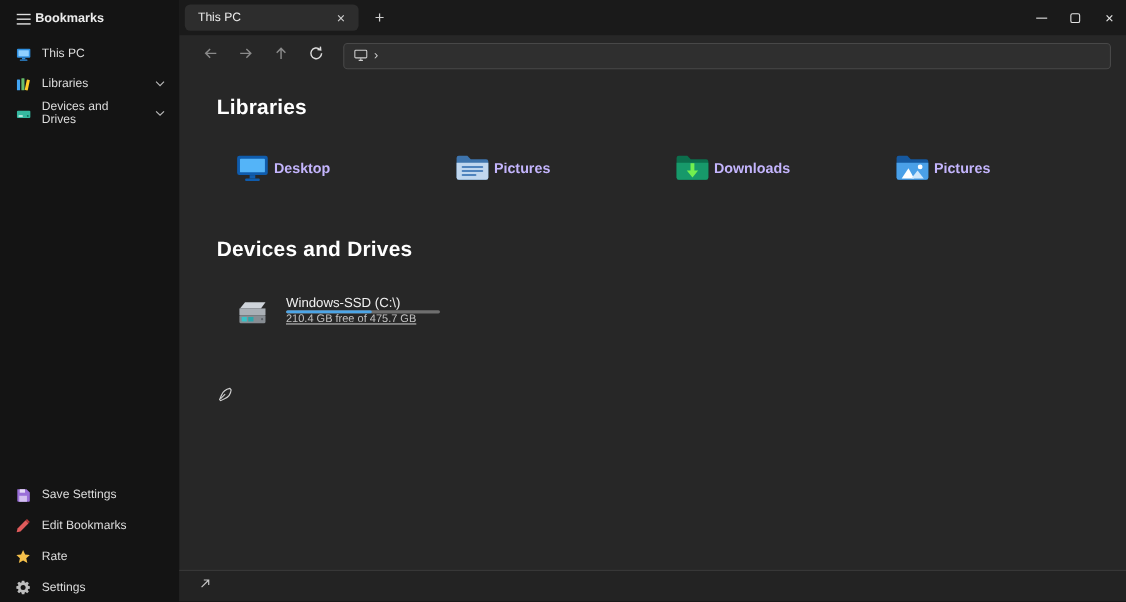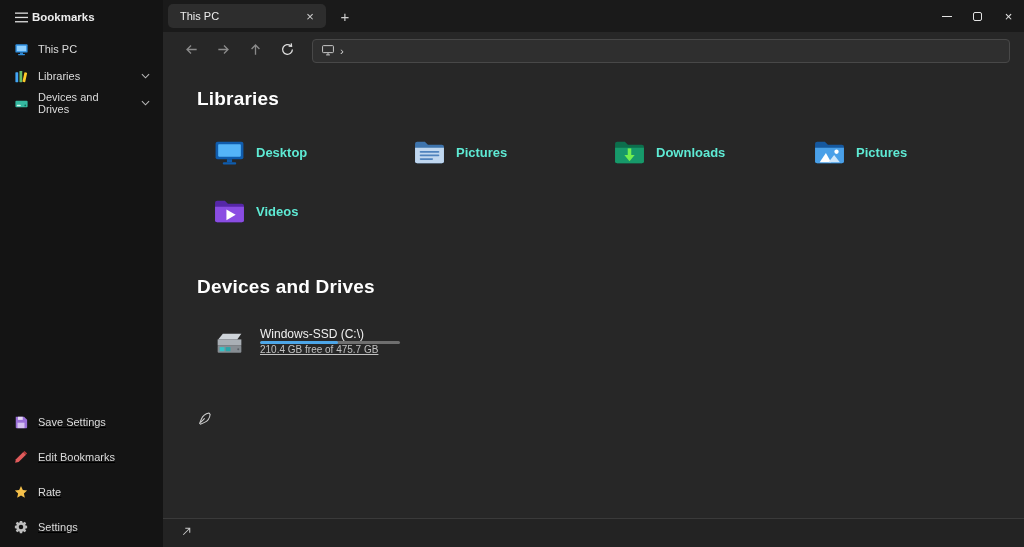--- a/index.html
+++ b/index.html
@@ -7,21 +7,21 @@
   body { font-family: "Liberation Sans", "DejaVu Sans", sans-serif; }
   .app { width: 1024px; height: 547px; display: flex; overflow: hidden; background: #272727; position: relative; }
 
   
   .sidebar { width: 163px; background: #141414; display: flex; flex-direction: column; flex-shrink: 0; }
   .sb-header { height: 34px; display: flex; align-items: center; gap: 3px; padding: 0 13px; color: #ececec; font-size: 11.5px; font-weight: 700; }
   .sb-items { display: flex; flex-direction: column; gap: 1px; padding: 2px 4px; }
   .sb-item { height: 26px; display: flex; align-items: center; gap: 9px; padding: 0 9px; border-radius: 4px; color: #dcdcdc; font-size: 11px; cursor: default; }
   .sb-icon { width: 16px; height: 16px; display: flex; align-items: center; justify-content: center; flex-shrink: 0; }
   .sb-chevron { margin-left: auto; display: flex; align-items: center; }
-  .sb-footer { margin-top: auto; display: flex; flex-direction: column; gap: 9px; padding: 2px 4px 7px 4px; text-decoration: underline; }
+  .sb-footer { margin-top: auto; display: flex; flex-direction: column; gap: 2px; padding: 2px 4px 0 4px; }
 
   
   .main { flex: 1; display: flex; flex-direction: column; min-width: 0; }
 
   
   .tabbar { height: 32px; background: #1a1a1a; display: flex; align-items: center; flex-shrink: 0; }
   .tab { width: 158px; height: 24px; margin-left: 5px; background: #2d2d2d; border-radius: 5px; display: flex; align-items: center; padding: 0 7px 0 12px; color: #ececec; font-size: 11px; }
   .tab-title { flex: 1; white-space: nowrap; overflow: hidden; }
   .tab-close { width: 18px; height: 18px; border-radius: 3px; display: flex; align-items: center; justify-content: center; color: #cfcfcf; font-size: 13px; }
   .newtab { width: 26px; height: 24px; margin-left: 6px; border-radius: 4px; display: flex; align-items: center; justify-content: center; color: #cfcfcf; font-size: 15px; font-weight: 400; }
@@ -32,21 +32,21 @@
 
   
   .toolbar { height: 38px; display: flex; align-items: center; gap: 6px; padding: 0 14px 0 15px; flex-shrink: 0; }
   .nav-btn { width: 26px; height: 26px; border-radius: 4px; display: flex; align-items: center; justify-content: center; }
   .addressbar { flex: 1; height: 24px; margin-left: 6px; background: #2f2f2f; border: 1px solid #484848; border-radius: 4px; display: flex; align-items: center; gap: 5px; padding: 0 8px; color: #cfcfcf; font-size: 11.5px; }
 
   
   .content { flex: 1; padding: 18px 0 0 34px; overflow: hidden; }
   .section-title { color: #fff; font-size: 19px; font-weight: 700; letter-spacing: 0.2px; display: flex; align-items: center; gap: 10px; }
   .lib-grid { display: grid; grid-template-columns: repeat(4, 200px); row-gap: 22px; margin: 24px 0 0 12px; }
-  .lib-item { display: flex; align-items: center; gap: 10px; width: fit-content; color: #5eead4; font-size: 13px; font-weight: 700; border-radius: 4px; padding: 2px 4px; }
+  .lib-item { display: flex; align-items: center; gap: 3px; width: fit-content; color: #c4b5fd; font-size: 13px; font-weight: 700; border-radius: 4px; padding: 2px 4px; }
   .icon32 { width: 33px; height: 33px; display: flex; align-items: center; justify-content: center; flex-shrink: 0; }
   .devices-title { margin-top: 46px; }
   .drive-item { display: flex; align-items: flex-start; gap: 14px; margin: 26px 0 0 12px; width: fit-content; padding: 2px 4px; border-radius: 4px; }
   .drive-info { display: flex; flex-direction: column; padding-top: 1px; }
   .drive-name { color: #f0f0f0; font-size: 12px; }
   .drive-bar { width: 140px; height: 3px; background: #6f6f6f; border-radius: 2px; overflow: hidden; }
   .drive-bar-fill { height: 100%; background: #4da6e8; border-radius: 2px; }
   .drive-details { color: #c2c2c2; font-size: 10px; text-decoration: underline; }
   .recent-title { margin-top: 48px; }
 
@@ -265,30 +265,20 @@
                 <path d="M2 7.5Q2 5.5 4 5.5H11.5L14.5 8.5H28Q30 8.5 30 10.5V24.5Q30 26.5 28 26.5H4Q2 26.5 2 24.5Z" fill="#15589f"></path>
                 <path d="M2 11.5H30V24.5Q30 26.5 28 26.5H4Q2 26.5 2 24.5Z" fill="#4aa0e8"></path>
                 <polygon points="6.5,25.5 12.5,16.5 17.5,25.5" fill="#ffffff"></polygon>
                 <polygon points="15,25.5 20.5,18.5 26,25.5" fill="#cfe7fb"></polygon>
                 <circle cx="22.8" cy="15.3" r="2.1" fill="#ffffff"></circle>
               </svg>
           </span>
           <span class="lib-label">Pictures</span>
         </div>
 
-        <div class="lib-item">
-          <span class="icon32">
-            <svg width="33" height="33" viewBox="0 0 32 32">
-                <path d="M2 7.5Q2 5.5 4 5.5H11.5L14.5 8.5H28Q30 8.5 30 10.5V24.5Q30 26.5 28 26.5H4Q2 26.5 2 24.5Z" fill="#5627a8"></path>
-                <path d="M2 11.5H30V24.5Q30 26.5 28 26.5H4Q2 26.5 2 24.5Z" fill="#8a4de2"></path>
-                <polygon points="13,14 13,24.5 22,19.2" fill="#ffffff"></polygon>
-              </svg>
-          </span>
-          <span class="lib-label">Videos</span>
-        </div>
 
       </div>
 
       <h2 class="section-title devices-title">Devices and Drives</h2>
 
       <div class="drive-item">
         <span class="icon32">
           <svg width="33" height="33" viewBox="0 0 32 32">
               <path d="M5 13L9.5 7.5H27.5L23.5 13Z" fill="#cfd4da"></path>
               <rect x="4.5" y="13" width="23" height="6" fill="#a9afb5"></rect>

